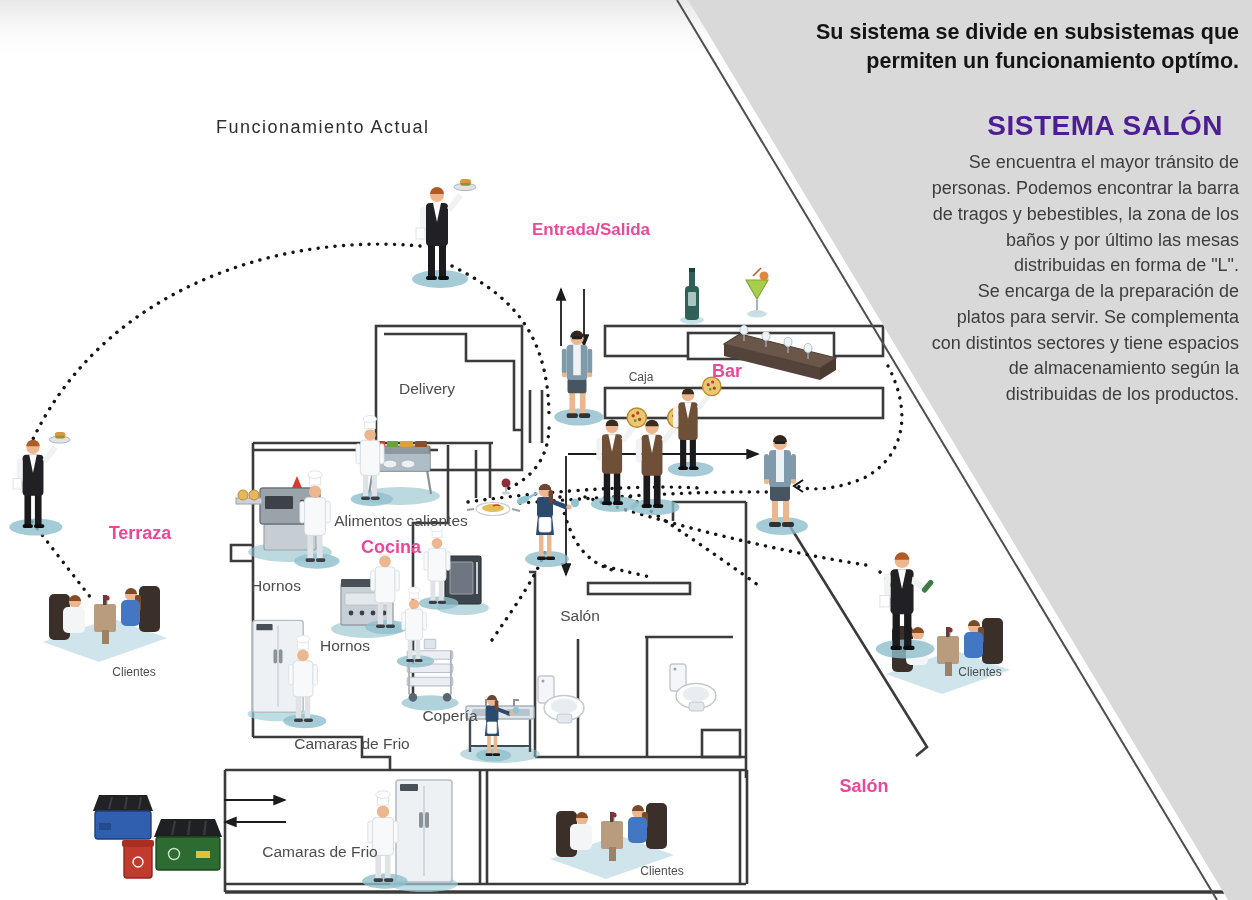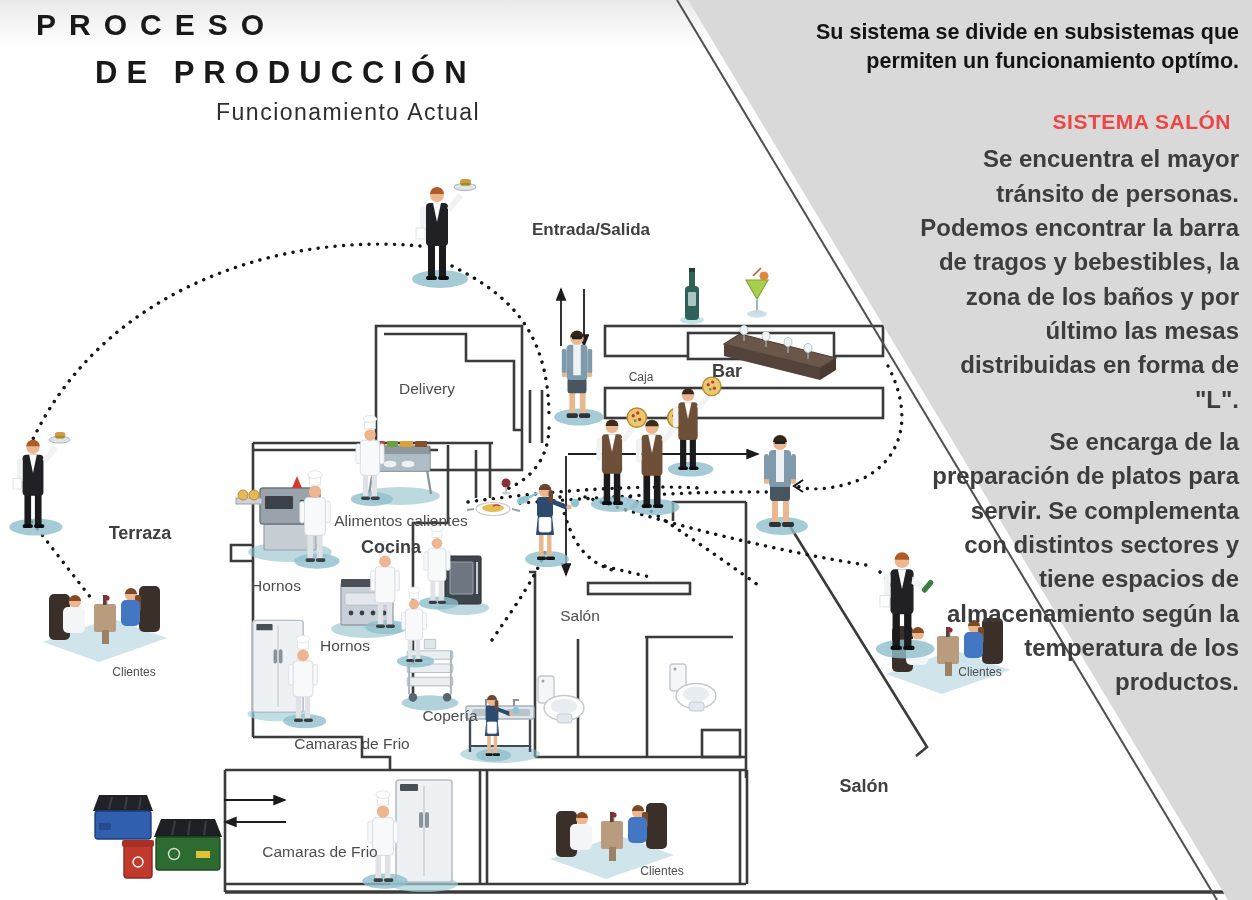--- a/index.html
+++ b/index.html
@@ -4,33 +4,33 @@
 <style>
   html,body{margin:0;padding:0;background:#fff;}
   .stage{
     position:relative;width:1252px;height:900px;overflow:hidden;background:#ffffff;
     font-family:"Liberation Sans", sans-serif;
   }
   .stage svg{position:absolute;left:0;top:0;}
   
   .t1{position:absolute;left:36px;top:8px;font-size:30px;font-weight:700;letter-spacing:13px;color:#191919;white-space:nowrap;}
   .t2{position:absolute;left:95px;top:55px;font-size:31px;font-weight:700;letter-spacing:9px;color:#191919;white-space:nowrap;}
-  .t3{position:absolute;left:216px;top:99px;font-size:23px;font-weight:400;letter-spacing:1.5px;color:#2e2e2e;white-space:nowrap;}
+  .t3{position:absolute;left:216px;top:117px;font-size:18px;font-weight:400;letter-spacing:1.5px;color:#2e2e2e;white-space:nowrap;}
   
   .lbl,.lblb{position:absolute;transform:translate(-50%,-50%);white-space:nowrap;}
   .lbl{font-size:15.5px;color:#4c4c4c;}
   .lbl.sm{font-size:12px;}
-  .lblb{font-size:18px;font-weight:700;color:#404040;}
+  .lblb{font-size:18px;font-weight:700;color:#ec4899;}
   .lblb.sm{font-size:17px;}
   
   .panel-text{position:absolute;right:13px;top:18px;width:432px;text-align:right;color:#141414;}
   .panel-text .intro{font-size:21.5px;font-weight:700;line-height:1.36;margin:0 0 3px auto;width:424px;}
-  .panel-text h3{font-size:21px;font-weight:700;letter-spacing:0.5px;color:#ef4444;margin:34px 8px 8px 0;}
+  .panel-text h3{font-size:28px;font-weight:700;letter-spacing:0.5px;color:#4c1d95;margin:34px 16px 8px 0;}
   .panel-text h3.second{margin-top:26px;}
-  .panel-text p.body{font-size:24px;line-height:1.43;color:#3d3d3d;margin:8px 0 0 auto;font-weight:bold;}
+  .panel-text p.body{font-size:18px;line-height:1.43;color:#3d3d3d;margin:0 0 0 auto;}
   .panel-text p.b1{width:320px;}
   .panel-text p.b2{width:312px;}
 </style>
 </head>
 <body>
 
 <div class="stage">
 
 <svg width="1252" height="900" viewBox="0 0 1252 900">
   <defs>
@@ -406,22 +406,20 @@
   <use href="#chef" transform="translate(383,882) scale(0.95)"></use>
   <use href="#dining" transform="translate(105,628)"></use>
   <use href="#dining" transform="translate(948,660)"></use>
   <use href="#dining" transform="translate(612,845)"></use>
   <use href="#waiterw" transform="translate(902,650) scale(1.05)"></use>
 
   <path d="M688,0 H1252 V900 H1228 Z" fill="#d9d9d9"></path>
   <line x1="677" y1="0" x2="1217" y2="900" stroke="#4f4f4f" stroke-width="2"></line>
 </svg>
 
-<div class="t1">PROCESO</div>
-<div class="t2">DE PRODUCCIÓN</div>
 <div class="t3">Funcionamiento Actual</div>
 
 <span class="lblb sm" style="left:591px;top:230px">Entrada/Salida</span>
 <span class="lbl" style="left:427px;top:389px">Delivery</span>
 <span class="lbl sm" style="left:641px;top:377px">Caja</span>
 <span class="lblb" style="left:727px;top:371px">Bar</span>
 <span class="lbl" style="left:401px;top:521px">Alimentos calientes</span>
 <span class="lblb" style="left:391px;top:547px">Cocina</span>
 <span class="lbl" style="left:276px;top:586px">Hornos</span>
 <span class="lbl" style="left:345px;top:646px">Hornos</span>
@@ -432,16 +430,16 @@
 <span class="lblb" style="left:140px;top:533px">Terraza</span>
 <span class="lblb" style="left:864px;top:786px">Salón</span>
 <span class="lbl sm" style="left:134px;top:672px">Clientes</span>
 <span class="lbl sm" style="left:980px;top:672px">Clientes</span>
 <span class="lbl sm" style="left:662px;top:871px">Clientes</span>
 
 <div class="panel-text">
   <p class="intro">Su sistema se divide en subsistemas que permiten un funcionamiento optímo.</p>
   <h3>SISTEMA SALÓN</h3>
   <p class="body b1">Se encuentra el mayor tránsito de personas. Podemos encontrar la barra de tragos y bebestibles, la zona de los baños y por último las mesas distribuidas en forma de "L".</p>
-  <p class="body b2">Se encarga de la preparación de platos para servir. Se complementa con distintos sectores y tiene espacios de almacenamiento según la temperatura de los productos.</p>
+  <p class="body b2">Se encarga de la preparación de platos para servir. Se complementa con distintos sectores y tiene espacios de almacenamiento según la distribuidas de los productos.</p>
 </div>
 
 </div>
 
 </body></html>

